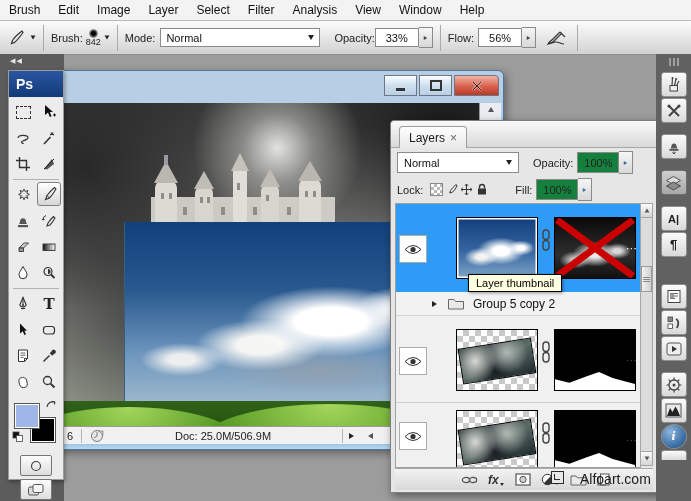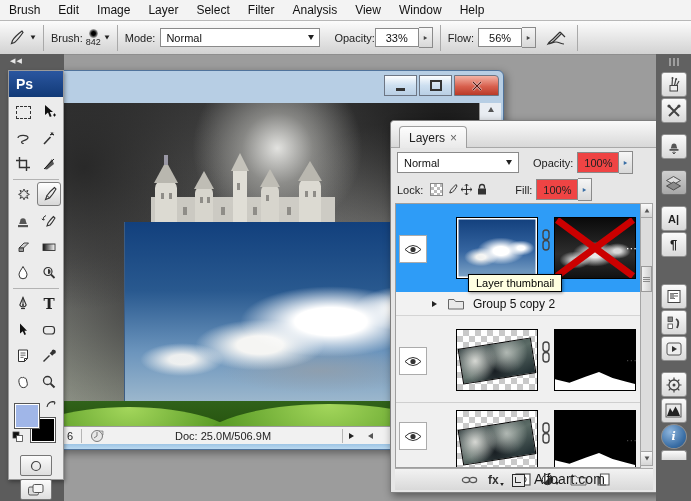--- a/index.html
+++ b/index.html
@@ -78,21 +78,21 @@
   .layers{left:390px;top:120px;width:320px;height:373px;z-index:30;background:#e6e6e6;
           border:1px solid #7e7e7e;border-radius:4px 4px 0 0;box-shadow:2px 3px 8px rgba(0,0,0,.45);box-sizing:border-box}
   .lhead{left:0;top:0;width:100%;height:26px;background:linear-gradient(#fafafa,#d8d8d8);
          border-bottom:1px solid #a8a8a8;border-radius:4px 4px 0 0}
   .ltab{position:absolute;left:8px;top:5px;height:21px;padding:0 9px;background:linear-gradient(#fdfdfd,#e9e9e9);
         border:1px solid #9e9e9e;border-bottom:none;border-radius:4px 4px 0 0;display:flex;align-items:center;
         gap:5px;font-size:12px;color:#222}
   .lctrl{font-size:11px;color:#222}
   .combo{background:#fff;border:1px solid #8a8a8a;height:19px;display:flex;align-items:center;
          justify-content:space-between;padding:0 6px;font-size:11px;color:#111}
-  .valbox{background:#ef4444;border:1px solid #8a8a8a;height:19px;width:40px;display:flex;align-items:center;
+  .valbox{background:#15803d;border:1px solid #8a8a8a;height:19px;width:40px;display:flex;align-items:center;
           justify-content:center;font-size:11px}
   .llist{left:4px;top:82px;width:244px;height:263px;background:#f0f0f0;border:1px solid #9e9e9e;overflow:hidden}
   .lrow{position:absolute;left:0;width:100%;box-sizing:border-box}
   .eyebox{position:absolute;left:3px;width:26px;height:26px;background:#fff;border:1px solid #ababab;
           display:flex;align-items:center;justify-content:center;cursor:pointer}
   .thumb{position:absolute;width:82px;height:62px;border:1px solid #000;box-sizing:border-box}
   .thumbsky{background:
       radial-gradient(ellipse 40% 30% at 55% 55%, #fff 25%, rgba(255,255,255,0) 75%),
       radial-gradient(ellipse 30% 22% at 30% 65%, #f2f2f0 20%, rgba(255,255,255,0) 70%),
       radial-gradient(ellipse 24% 18% at 80% 50%, #fff 20%, rgba(255,255,255,0) 70%),
@@ -122,21 +122,21 @@
   .redx{position:absolute;left:0;top:0;width:100%;height:100%}
   
   .rightdock{left:656px;top:54px;width:35px;height:447px;background:#616161;z-index:35}
   .dockgrip{margin:4px auto 6px;width:14px;height:8px;display:flex;gap:2px;justify-content:center;cursor:grab}
   .dockgrip i{width:2px;height:8px;background:#9e9e9e}
   .dockbtn{width:26px;height:25px;margin:1px auto;background:linear-gradient(#fbfbfb,#d9d9d9);
            border:1px solid #8f8f8f;border-radius:3px;display:flex;align-items:center;justify-content:center;
            box-sizing:border-box;cursor:pointer;font-size:11px;color:#222}
   .dockbtn.pressed{background:linear-gradient(#cfcfcf,#a8a8a8);border-color:#6f6f6f}
   .dockgap{height:9px}
-  .watermark{left:512px;top:471px;z-index:50;font-size:14px;color:#1c1c1c;display:flex;align-items:flex-end;gap:9px}
+  .watermark{left:551px;top:471px;z-index:50;font-size:14px;color:#1c1c1c;display:flex;align-items:flex-start;gap:16px}
   .wmbox{width:11px;height:11px;border:1px solid #2a2a2a;background:#e8e8e8;position:relative}
   .wmbox:after{content:"";position:absolute;left:2px;top:2px;width:5px;height:5px;border-left:1px solid #2a2a2a;border-bottom:1px solid #2a2a2a}
   svg{display:block}
   .lockicon{width:15px;height:15px;display:flex;align-items:center;justify-content:center;cursor:pointer}
   .minicheck{width:11px;height:11px;border:1px solid #888;
      background:repeating-conic-gradient(#bbb 0% 25%,#fff 0% 50%) 0 0/6px 6px}
 </style>
 </head>
 <body class="nosel">
 
@@ -622,21 +622,21 @@
       </div>
   </div>
 
   <div class="a lbottom">
     <span>
       <svg width="17" height="10" viewBox="0 0 17 10">
           <ellipse cx="5" cy="5" rx="3.6" ry="2.6" fill="none" stroke="#555" stroke-width="1.3"></ellipse>
           <ellipse cx="12" cy="5" rx="3.6" ry="2.6" fill="none" stroke="#555" stroke-width="1.3"></ellipse>
         </svg>
       </span>
-    <span style="font-weight:bold;font-size:12px;color:#333;display:flex;align-items:flex-start">
+    <span style="font-style:italic;font-weight:bold;font-size:12px;color:#333;display:flex;align-items:flex-start">
       <span>fx</span>
         <span class="tri-d" style="transform:scale(.6);margin-top:9px"></span>
       </span>
     <span>
       <svg width="16" height="13" viewBox="0 0 16 13">
           <rect x="1" y="1" width="14" height="11" fill="#fff" stroke="#555" stroke-width="1.2"></rect>
           <circle cx="8" cy="6.5" r="3.2" fill="#cfcfcf" stroke="#555" stroke-width="1"></circle>
         </svg>
       </span>
     <span style="display:flex;align-items:flex-start">

